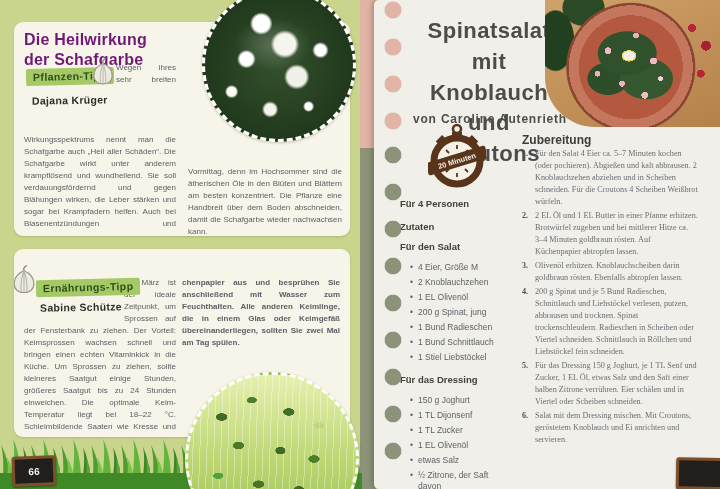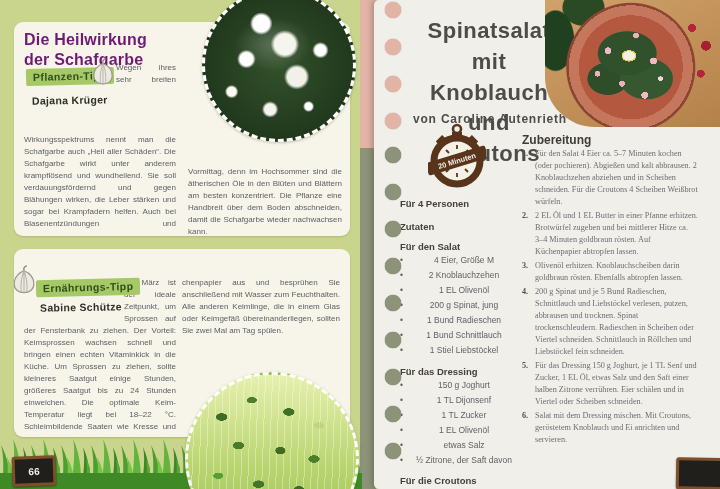--- a/index.html
+++ b/index.html
@@ -104,21 +104,21 @@
       radial-gradient(circle at 49% 53%,#b4583f 0 52px,#c4775c 52px 62px,#8a4632 62px 64px,transparent 65px),
       radial-gradient(ellipse 26px 42px at 6% 32%,#21401f 70%,transparent 74%),
       radial-gradient(ellipse 30px 26px at 22% 6%,#2a4a26 68%,transparent 72%),
       linear-gradient(155deg,#cfa269,#b5814b);}
 
   #timer{position:absolute;left:54px;top:122px;width:58px;height:66px;}
 
   #ingredients{position:absolute;left:26px;top:198px;width:120px;color:#5f6166;}
   .ing-head{font-size:9.5px;font-weight:bold;color:#45403a;margin:9px 0 3px;}
   #servings{font-size:9.5px;font-weight:bold;color:#45403a;margin-bottom:12px;}
-  ul.ing{list-style:none;margin:0;padding:0;font-size:8.5px;line-height:11.5px;text-align:center;}
+  ul.ing{list-style:none;margin:10px;padding:0;font-size:8.5px;line-height:11.5px;}
   ul.ing li{position:relative;padding-left:8px;margin-bottom:3.5px;}
   ul.ing li::before{content:"•";position:absolute;left:0;color:#5f6166;}
 
   #steps-col{position:absolute;left:148px;top:133px;width:176px;color:#6c6e73;}
   #steps-heading{font-size:12px;font-weight:bold;color:#3f3b36;margin-bottom:1px;}
   ol.steps{list-style:none;margin:0;padding:0;counter-reset:s;font-size:8.2px;
     line-height:12px;text-align:left;font-family:Liberation Serif, serif;}
   ol.steps li{position:relative;padding-left:13px;margin-bottom:2px;}
   ol.steps li::before{counter-increment:s;content:counter(s) ".";position:absolute;
     left:0;font-weight:bold;color:#55504a;}
@@ -142,21 +142,21 @@
       <path d="M12 5 C7 7 3.5 11 3.5 16.5 C3.5 21.5 7.5 24 12 24 C16.5 24 20.5 21.5 20.5 16.5 C20.5 11 17 7 12 5Z" fill="#ecebe3" stroke="#9a958a" stroke-width="1"></path>
       <path d="M12 5 C10 10 9 16 9.5 23.5 M12 5 C14 10 15 16 14.5 23.5 M12 5 C12 12 12 18 12 24" fill="none" stroke="#b9b4a7" stroke-width=".9"></path>
     </svg>
   </div>
 
   <div id="box2" class="card">
     <div class="bodytext" style="left:10px;top:28px;width:152px;height:154px;overflow:hidden;">
       <span class="floatgap"></span>
       <span>Im März ist der ideale Zeitpunkt, um Sprossen auf der Fensterbank zu ziehen. Der Vorteil: Keimsprossen wachsen schnell und bringen einen echten Vitaminkick in die Küche. Um Sprossen zu ziehen, sollte kleineres Saatgut einige Stunden, größeres Saatgut bis zu 24 Stunden einweichen. Die optimale Keim-Temperatur liegt bei 18–22 °C. Schleimbildende Saaten wie Kresse und Rucola bringen Sie am besten auf ein Kü-</span>
     </div>
-    <div class="bodytext" style="left:168px;top:28px;width:158px;">chenpapier aus und besprühen Sie anschließend mit Wasser zum Feuchthalten. Alle anderen Keimlinge, die in einem Glas oder Keimgefäß übereinanderliegen, sollten Sie zwei Mal am Tag spülen.</div>
+    <div class="bodytext" style="left:168px;top:28px;width:158px;font-weight:bold;">chenpapier aus und besprühen Sie anschließend mit Wasser zum Feuchthalten. Alle anderen Keimlinge, die in einem Glas oder Keimgefäß übereinanderliegen, sollten Sie zwei Mal am Tag spülen.</div>
     <div class="badge" style="left:22px;top:30px;">Ernährungs-Tipp</div>
     <div class="author" style="left:26px;top:52px;">Sabine Schütze</div>
     <svg class="garlic" style="left:-4px;top:16px;" width="28" height="30" viewBox="0 0 24 26">
       <path d="M12 5 C11 2 13 1.2 14.5 0.6" fill="none" stroke="#8e897e" stroke-width="1.2"></path>
       <path d="M12 5 C7 7 3.5 11 3.5 16.5 C3.5 21.5 7.5 24 12 24 C16.5 24 20.5 21.5 20.5 16.5 C20.5 11 17 7 12 5Z" fill="#ecebe3" stroke="#9a958a" stroke-width="1"></path>
       <path d="M12 5 C10 10 9 16 9.5 23.5 M12 5 C14 10 15 16 14.5 23.5 M12 5 C12 12 12 18 12 24" fill="none" stroke="#b9b4a7" stroke-width=".9"></path>
     </svg>
   </div>
 
   <div id="circle-yarrow" class="photo-circle"></div>

